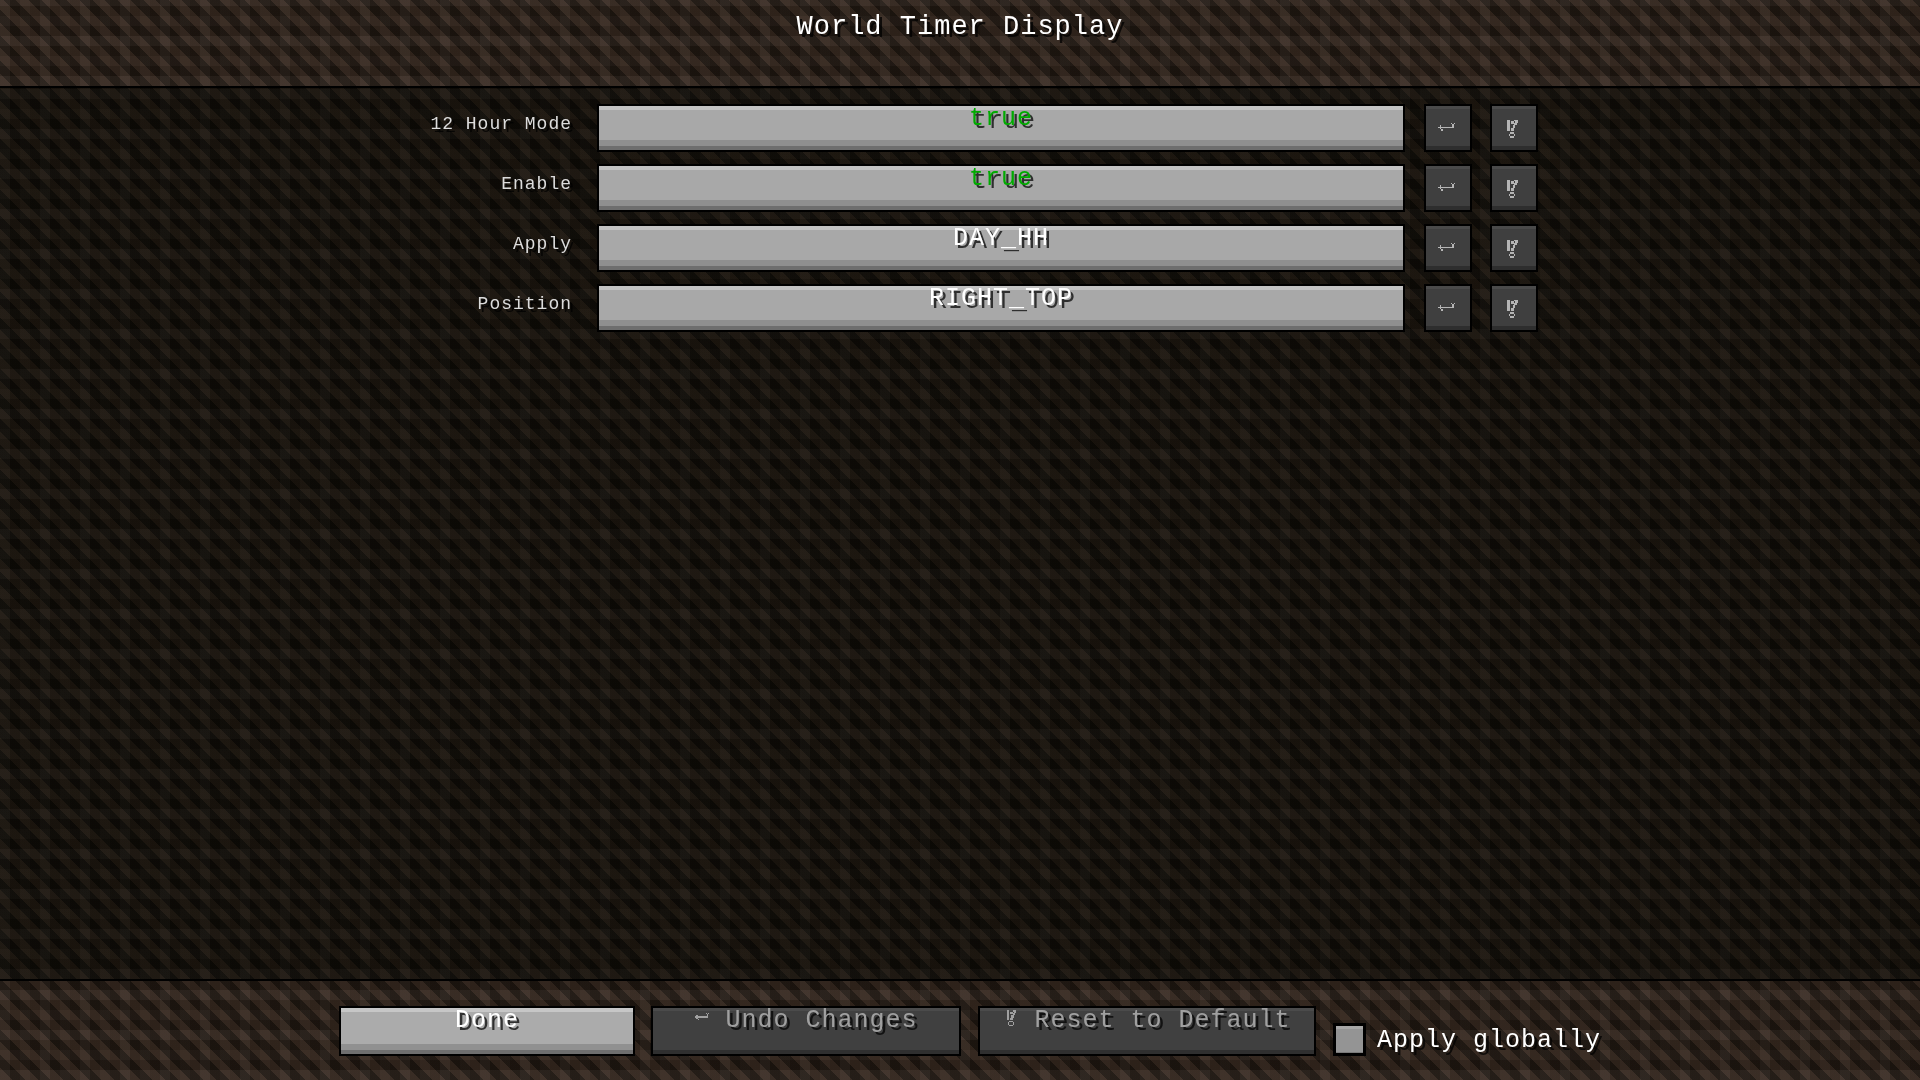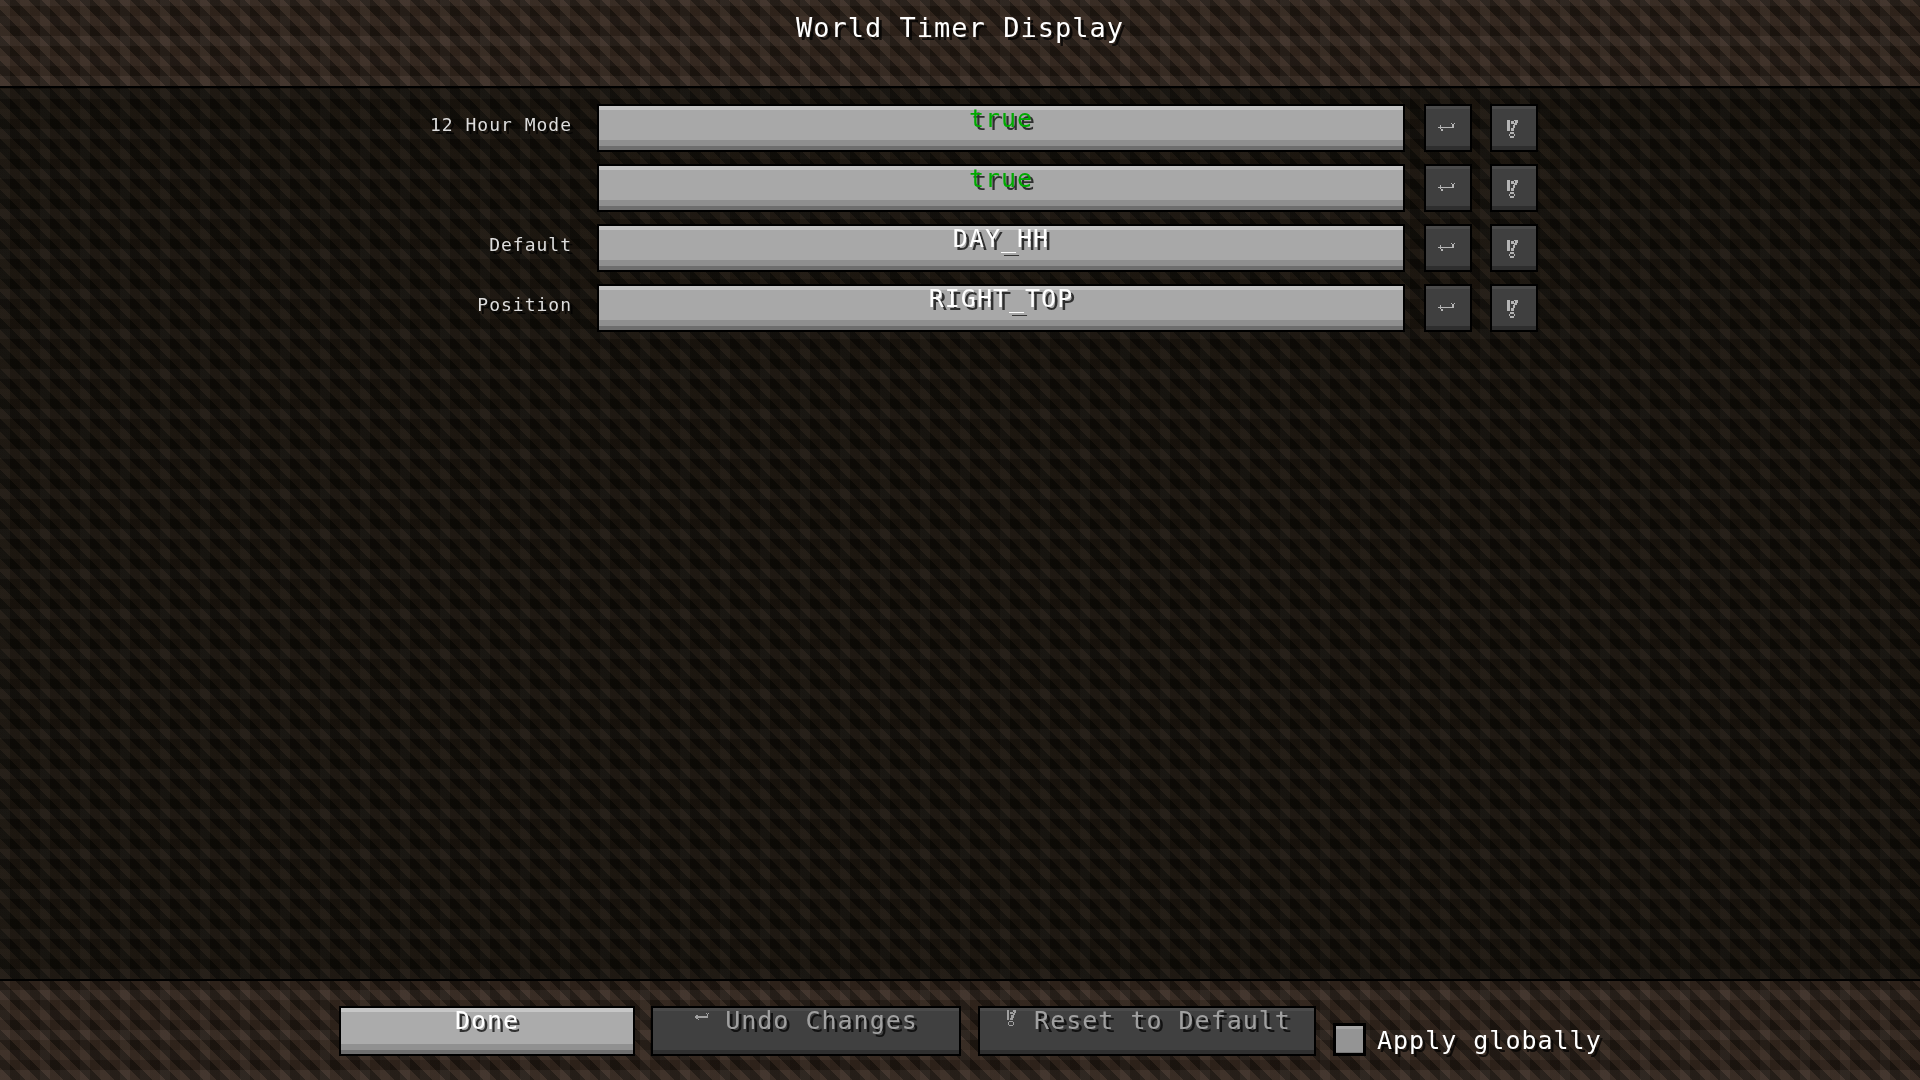--- a/index.html
+++ b/index.html
@@ -15,20 +15,21 @@
     font-family: "DejaVu Sans Mono", "Liberation Mono", monospace;
     -webkit-font-smoothing: none;
     font-smooth: never;
   }
 
   #screen {
     position: relative;
     width: 1920px;
     height: 864px;
     background: #0b0906;
+    font-family: Liberation Mono, monospace;
   }
 
   
   .dirt-bar {
     background-color: #2b2018;
     background-image:
       repeating-linear-gradient(90deg,
         rgba(255,255,255,0.035) 0px, rgba(255,255,255,0.035) 10px,
         rgba(0,0,0,0.07)       10px, rgba(0,0,0,0.07)       20px,
         rgba(255,255,255,0.015) 20px, rgba(255,255,255,0.015) 30px,
@@ -337,20 +338,21 @@
                   <rect x="5" y="11" width="3" height="1"></rect>
                   <rect x="4" y="12" width="1" height="2"></rect>
                   <rect x="8" y="12" width="1" height="2"></rect>
                   <rect x="5" y="14" width="3" height="1"></rect>
                 </g>
               </svg>
             </span>
           </div>
         </div>
         <div class="config-row">
+          <div class="row-label">Enable</div>
           <div class="value-button">
             <span class="value-text bool-true">true</span>
           </div>
           <div class="icon-button undo">
             <span>
               <svg class="glyph small" viewBox="0 0 16 16" shape-rendering="crispEdges" aria-hidden="true">
                 <g fill="#b5b5b5">
                   <rect x="2" y="6" width="1" height="1"></rect>
                   <rect x="1" y="7" width="1" height="1"></rect>
                   <rect x="2" y="8" width="1" height="1"></rect>
@@ -377,21 +379,21 @@
                   <rect x="5" y="11" width="3" height="1"></rect>
                   <rect x="4" y="12" width="1" height="2"></rect>
                   <rect x="8" y="12" width="1" height="2"></rect>
                   <rect x="5" y="14" width="3" height="1"></rect>
                 </g>
               </svg>
             </span>
           </div>
         </div>
         <div class="config-row">
-          <div class="row-label">Default</div>
+          <div class="row-label">Apply</div>
           <div class="value-button">
             <span class="value-text enum">DAY_HH</span>
           </div>
           <div class="icon-button undo">
             <span>
               <svg class="glyph small" viewBox="0 0 16 16" shape-rendering="crispEdges" aria-hidden="true">
                 <g fill="#b5b5b5">
                   <rect x="2" y="6" width="1" height="1"></rect>
                   <rect x="1" y="7" width="1" height="1"></rect>
                   <rect x="2" y="8" width="1" height="1"></rect>

